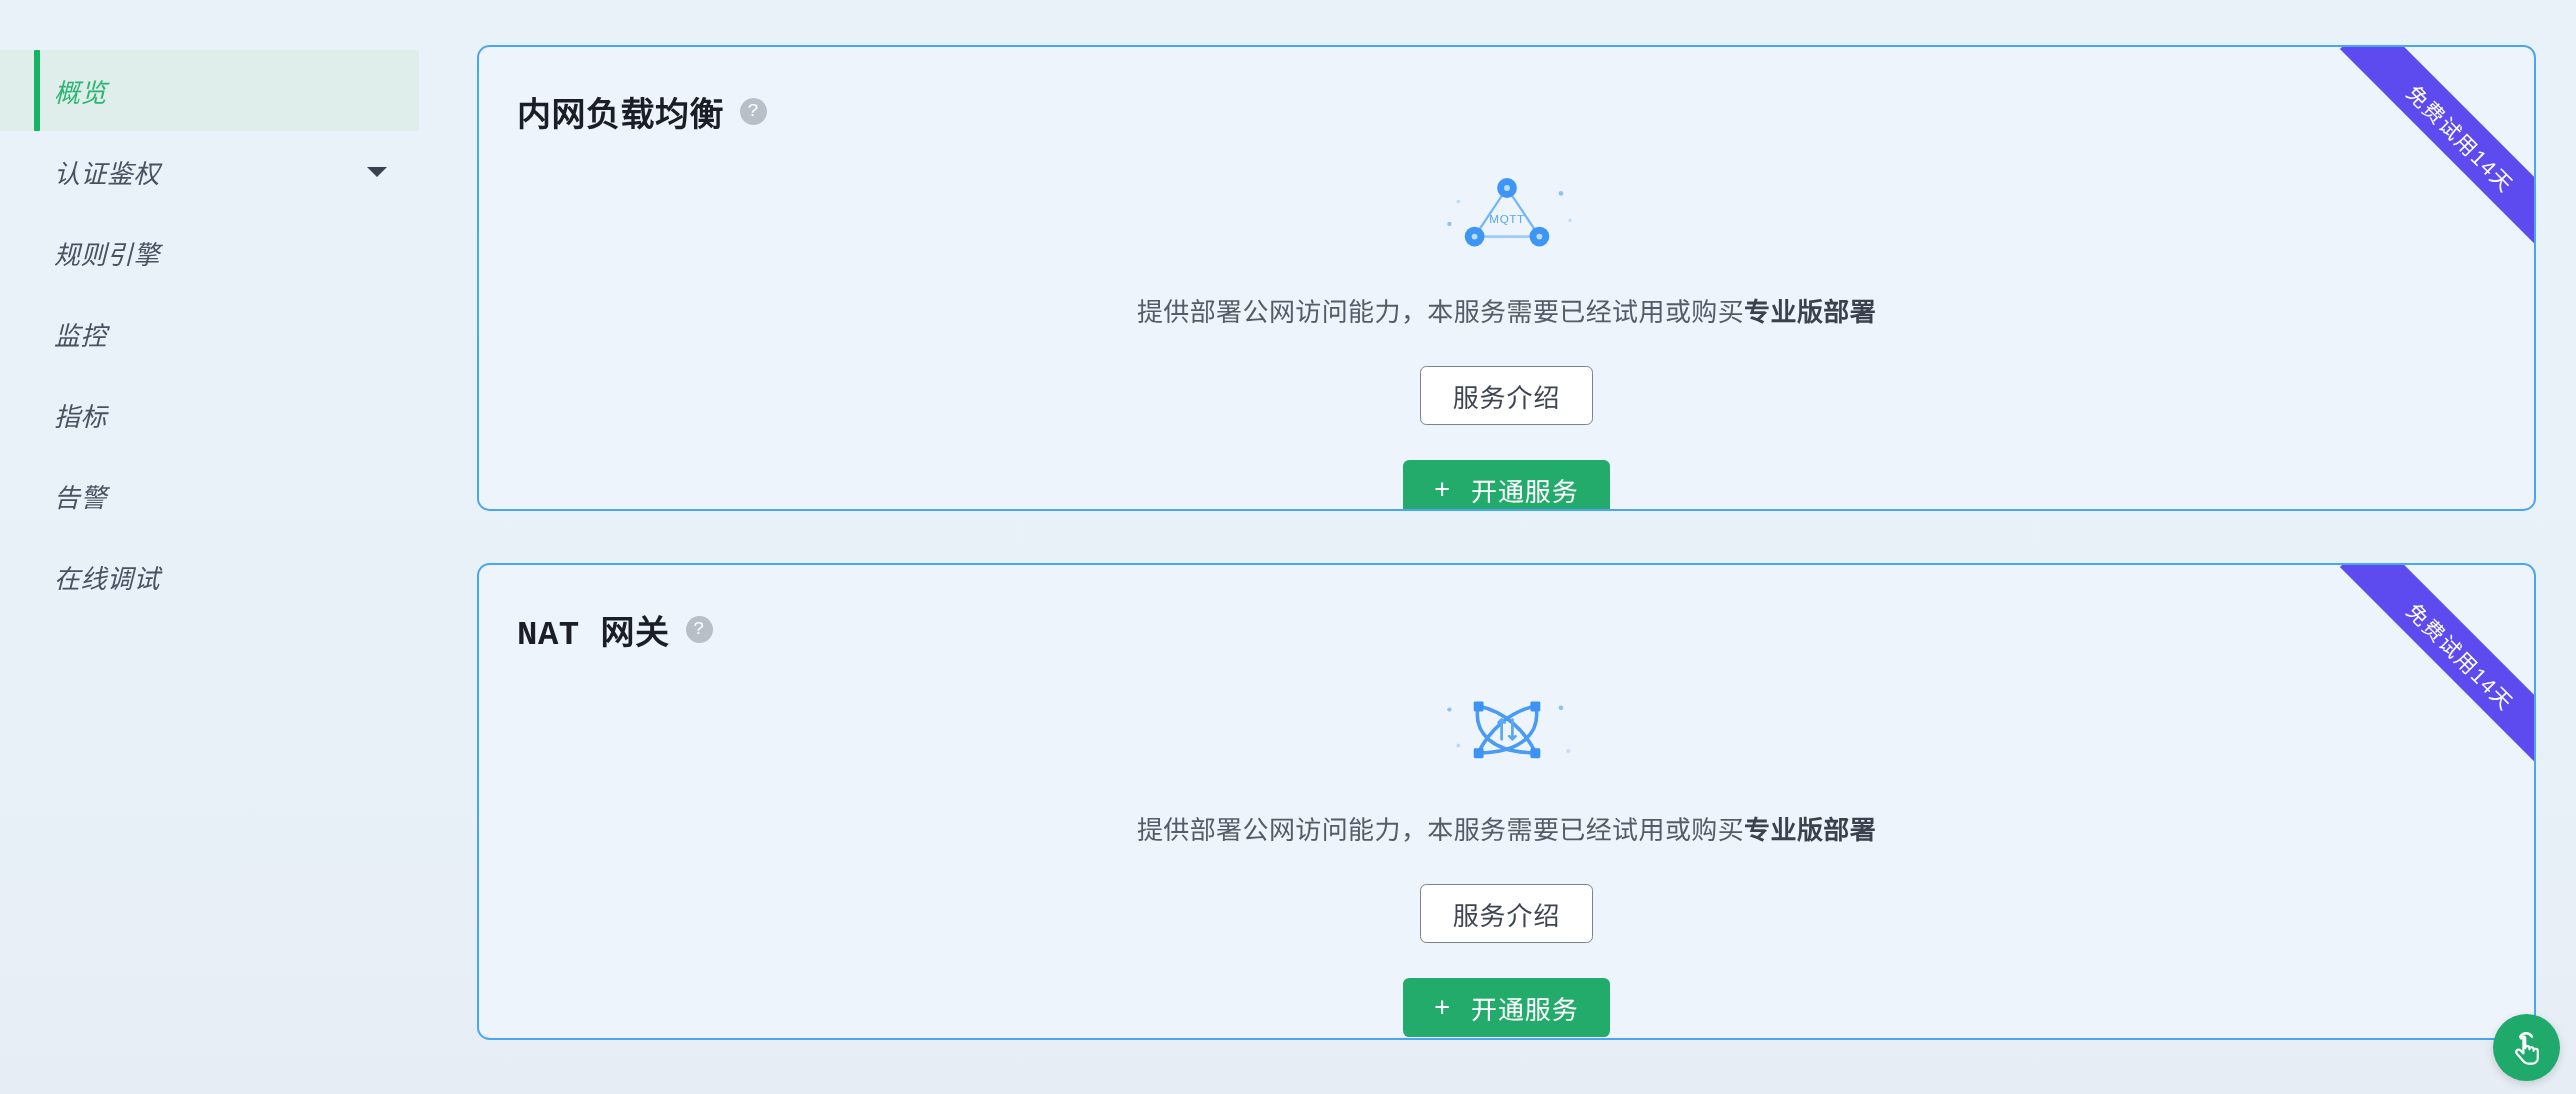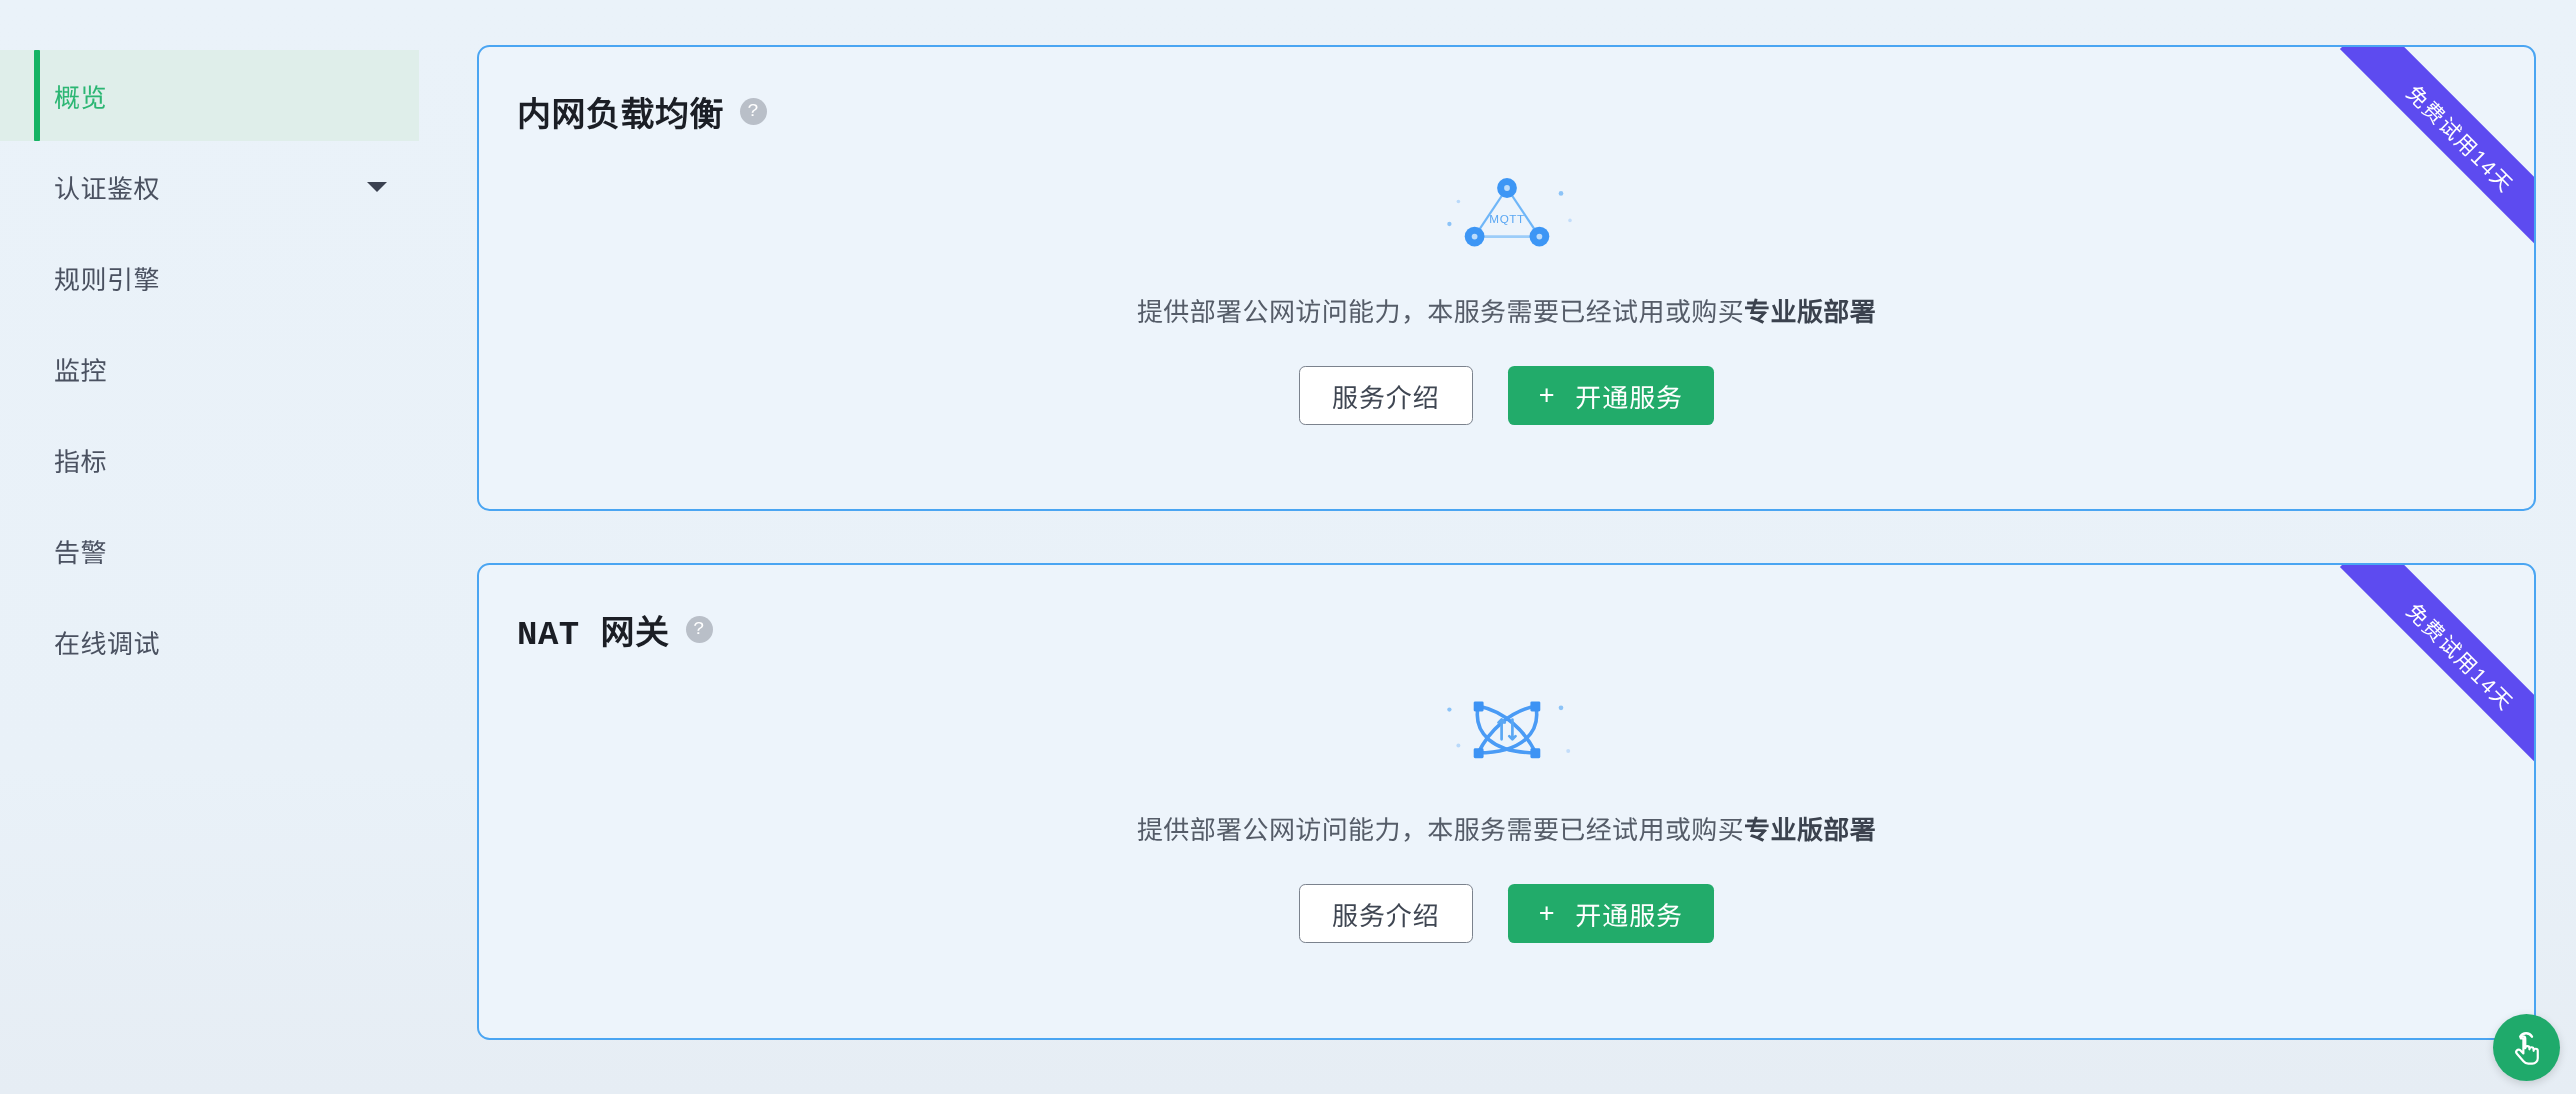--- a/index.html
+++ b/index.html
@@ -26,30 +26,31 @@
   
   .sidebar {
     width: 419px;
     flex: 0 0 419px;
     padding-top: 50px;
     box-sizing: border-box;
     background: transparent;
   }
   .nav-item {
     position: relative;
-    height: 91px;
+    height: 81px;
     display: flex;
     align-items: center;
     padding-left: 54px;
     padding-right: 32px;
     box-sizing: border-box;
     cursor: pointer;
     color: #4a5160;
     font-size: 26px;
     letter-spacing: 0.5px;
+    font-style: italic;
   }
   .nav-item .nav-label {
     flex: 1 1 auto;
     white-space: nowrap;
   }
   .nav-item.active {
     background: #dfeeea;
     color: #2bb673;
   }
   .nav-item.active::before {
@@ -139,20 +140,21 @@
     color: #3b424e;
     font-weight: bold;
   }
 
   .card-actions {
     display: flex;
     justify-content: center;
     align-items: center;
     gap: 35px;
     margin-top: 38px;
+    flex-direction: column;
   }
   .btn {
     font-size: 26px;
     border-radius: 6.3px;
     cursor: pointer;
     box-sizing: border-box;
     display: inline-flex;
     align-items: center;
     justify-content: center;
     letter-spacing: 0.9px;

